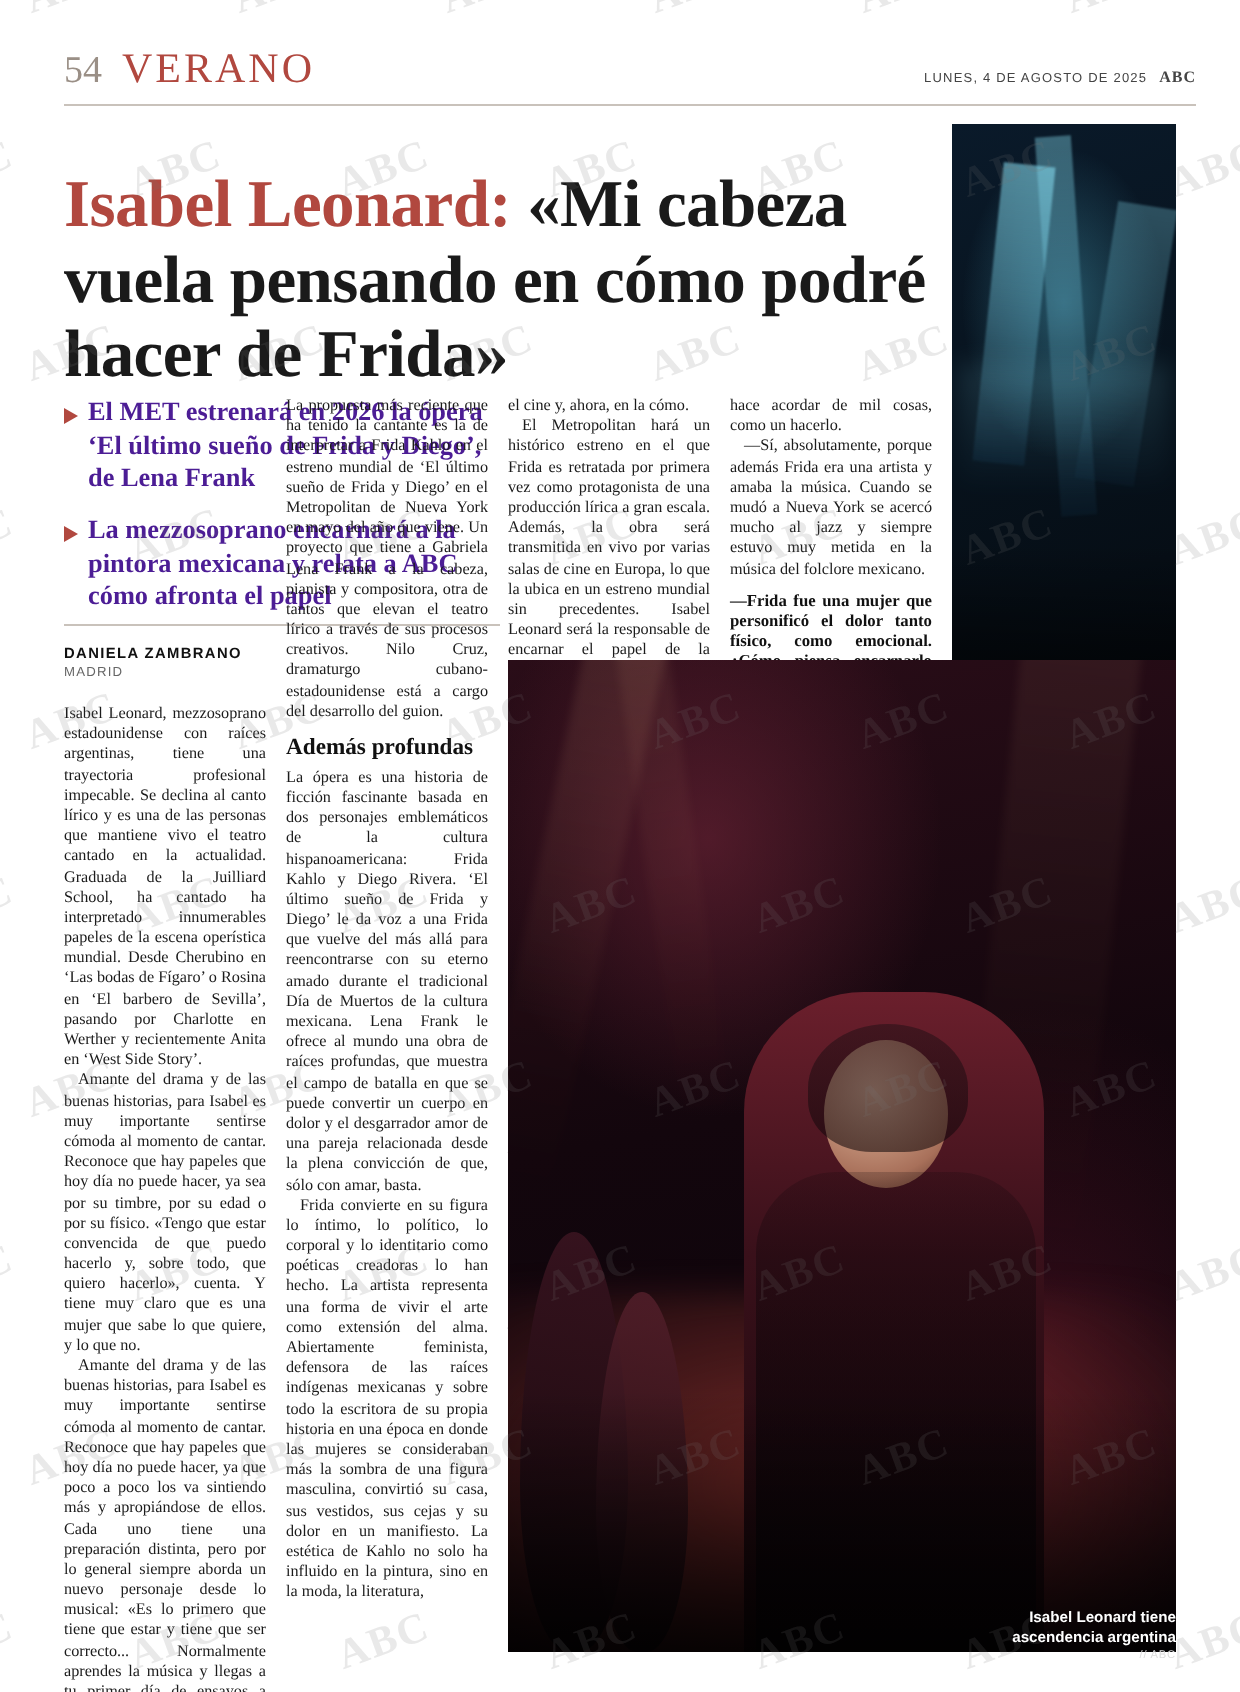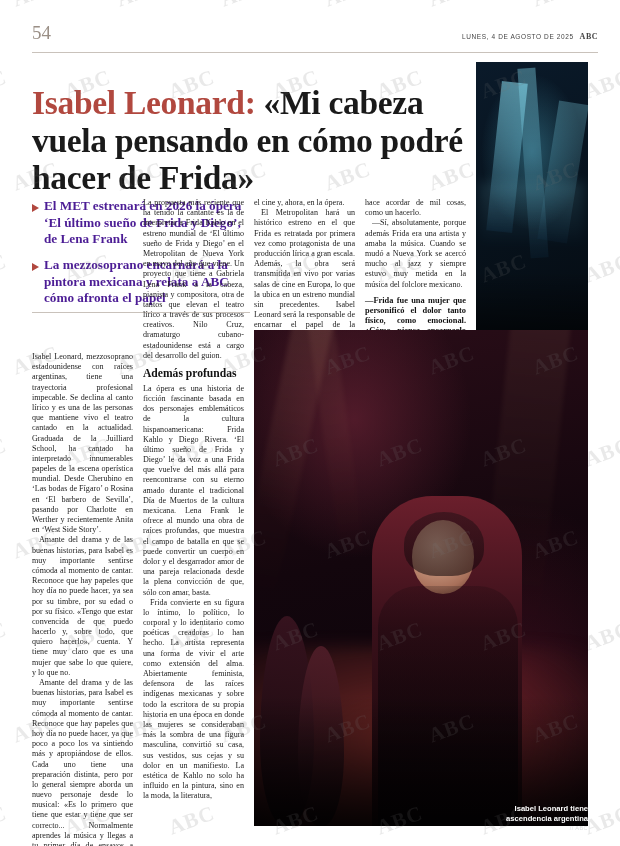--- a/index.html
+++ b/index.html
@@ -273,20 +273,21 @@
     filter: blur(0.6px);
   }
 </style>
 </head>
 <body>
 
 <div class="page">
 
   <div class="masthead">
     <span class="folio">54</span>
+    <span class="section-name">VERANO</span>
     <span class="masthead-right">
       <span>LUNES, 4 DE AGOSTO DE 2025</span>
       <span class="abc">ABC</span>
     </span>
   </div>
   <div class="rule-top"></div>
 
   <h1 class="headline"><span class="name">Isabel Leonard:</span><span> «Mi cabeza vuela pensando en cómo podré hacer de Frida»</span></h1>
 
   <div class="sumario">
@@ -294,34 +295,38 @@
       <span class="tri"></span>
       <span class="bullet-text">El MET estrenará en 2026 la ópera ‘El último sueño de Frida y Diego’, de Lena Frank</span>
     </div>
     <div class="bullet-row">
       <span class="tri"></span>
       <span class="bullet-text">La mezzosoprano encarnará a la pintora mexicana y relata a ABC cómo afronta el papel</span>
     </div>
   </div>
   <div class="rule-sumario"></div>
 
+  <div class="byline">
+    <div class="author">DANIELA ZAMBRANO</div>
+    <div class="city">MADRID</div>
+  </div>
 
   <div class="col" id="col1">
       <p>Isabel Leonard, mezzosoprano estadounidense con raíces argentinas, tiene una trayectoria profesional impecable. Se declina al canto lírico y es una de las personas que mantiene vivo el teatro cantado en la actualidad. Graduada de la Juilliard School, ha cantado ha interpretado innumerables papeles de la escena operística mundial. Desde Cherubino en ‘Las bodas de Fígaro’ o Rosina en ‘El barbero de Sevilla’, pasando por Charlotte en Werther y recientemente Anita en ‘West Side Story’.</p>
       <p>Amante del drama y de las buenas historias, para Isabel es muy importante sentirse cómoda al momento de cantar. Reconoce que hay papeles que hoy día no puede hacer, ya sea por su timbre, por su edad o por su físico. «Tengo que estar convencida de que puedo hacerlo y, sobre todo, que quiero hacerlo», cuenta. Y tiene muy claro que es una mujer que sabe lo que quiere, y lo que no.</p>
       <p>Amante del drama y de las buenas historias, para Isabel es muy importante sentirse cómoda al momento de cantar. Reconoce que hay papeles que hoy día no puede hacer, ya que poco a poco los va sintiendo más y apropiándose de ellos. Cada uno tiene una preparación distinta, pero por lo general siempre aborda un nuevo personaje desde lo musical: «Es lo primero que tiene que estar y tiene que ser correcto... Normalmente aprendes la música y llegas a tu primer día de ensayos a comenzar con el escenario. Ahí empiezas a meter el cuerpo».</p>
     </div>
   <div class="col" id="col2">
       <p>La propuesta más reciente que ha tenido la cantante es la de interpretar a Frida Kahlo en el estreno mundial de ‘El último sueño de Frida y Diego’ en el Metropolitan de Nueva York en mayo del año que viene. Un proyecto que tiene a Gabriela Lena Frank a la cabeza, pianista y compositora, otra de tantos que elevan el teatro lírico a través de sus procesos creativos. Nilo Cruz, dramaturgo cubano-estadounidense está a cargo del desarrollo del guion.</p>
       <div class="subhead">Además profundas</div>
       <p>La ópera es una historia de ficción fascinante basada en dos personajes emblemáticos de la cultura hispanoamericana: Frida Kahlo y Diego Rivera. ‘El último sueño de Frida y Diego’ le da voz a una Frida que vuelve del más allá para reencontrarse con su eterno amado durante el tradicional Día de Muertos de la cultura mexicana. Lena Frank le ofrece al mundo una obra de raíces profundas, que muestra el campo de batalla en que se puede convertir un cuerpo en dolor y el desgarrador amor de una pareja relacionada desde la plena convicción de que, sólo con amar, basta.</p>
       <p>Frida convierte en su figura lo íntimo, lo político, lo corporal y lo identitario como poéticas creadoras lo han hecho. La artista representa una forma de vivir el arte como extensión del alma. Abiertamente feminista, defensora de las raíces indígenas mexicanas y sobre todo la escritora de su propia historia en una época en donde las mujeres se consideraban más la sombra de una figura masculina, convirtió su casa, sus vestidos, sus cejas y su dolor en un manifiesto. La estética de Kahlo no solo ha influido en la pintura, sino en la moda, la literatura,</p>
     </div>
   <div class="col" id="col3">
-      <p>el cine y, ahora, en la ópera.</p>
+      <p>el cine y, ahora, en la cómo.</p>
       <p>El Metropolitan hará un histórico estreno en el que Frida es retratada por primera vez como protagonista de una producción lírica a gran escala. Además, la obra será transmitida en vivo por varias salas de cine en Europa, lo que la ubica en un estreno mundial sin precedentes. Isabel Leonard será la responsable de encarnar el papel de la emblemática pintora mexicana, un rol que seguramente será honrado por su capacidad para habitar a los personajes con mucha profundidad emocional lírica y teatral.</p>
       <p>Leonard ha hablado con ABC sobre el reto profesional que supone interpretar a Frida Kahlo:</p>
       <p>—Me llamaron y soy siempre estoy pendiente de apoyar todo lo que tenga que ver con arte latinoamericano, así que he dado un absoluto sí. Me emocioné mucho y de inmediato mi cabeza comenzó a volar pensando en cómo lo podía hacer.</p>
       <span class="q">—¿Cómo se está aproximando a la a la figura compleja de Frida?</span>
       <p>—Lo vocal es lo primero. Es la primera vez que voy a interpretar un rol de una persona de historia real. Es importante hacer el estudio del personaje, pero también tener un poco de fe en las palabras que están escritas en el guion.</p>
       <span class="q">—¿Siente que su herencia cultural le permite conectar de una manera especial con la música de esta obra, con el personaje, con la historia?</span>
       <p>—Creo que sí, cuando era más chica la música era la que escuchaba era argentina y latinoamericana. Son otros sabores, otros colores y no se como explicarlo. Vuelves a escuchar ahora esa música y la sientes adentro del corazón, algo te tira. Te</p>
     </div>
   <div class="col" id="col4">
       <p>hace acordar de mil cosas, como un hacerlo.</p>

